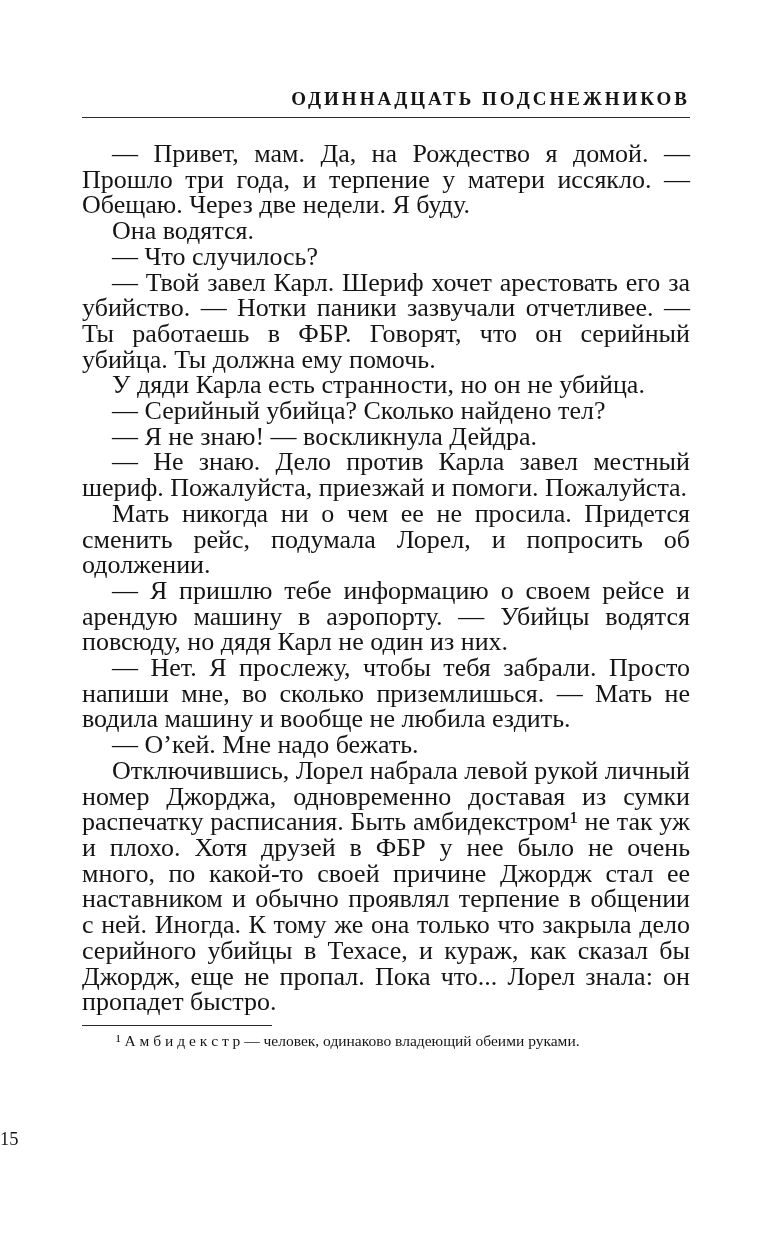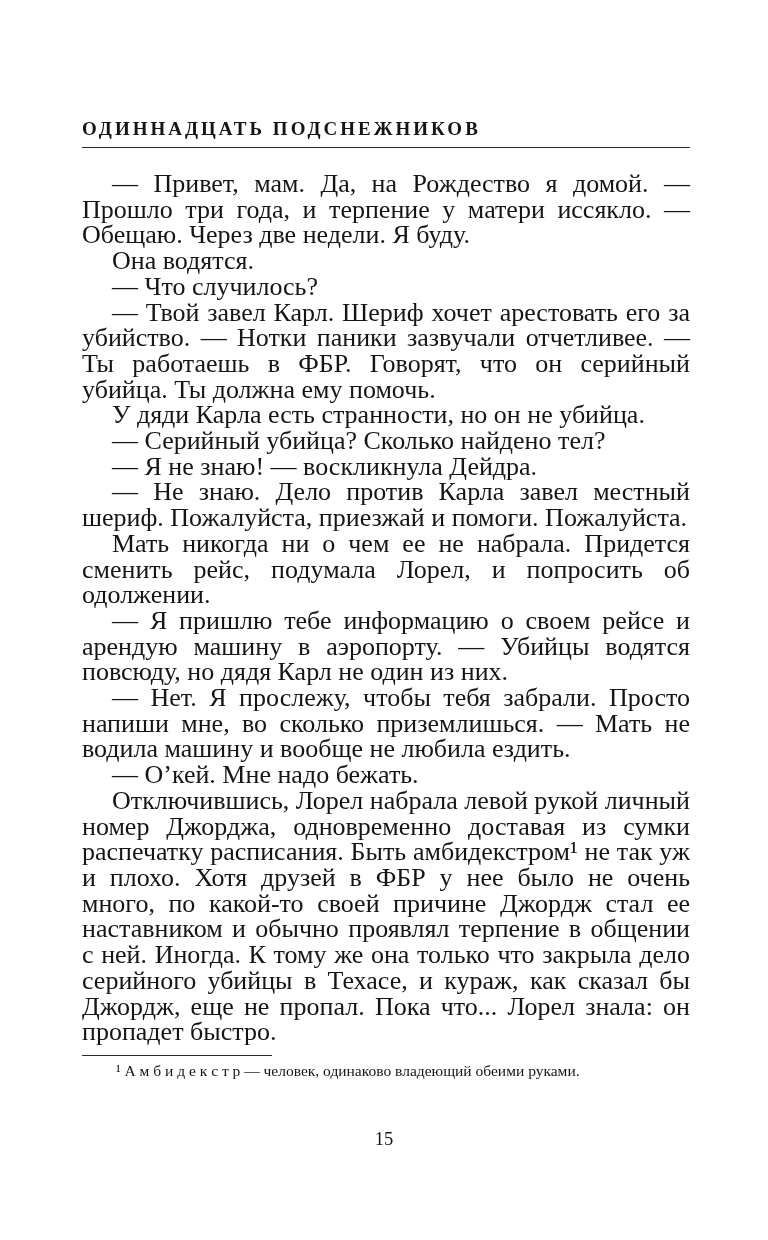--- a/index.html
+++ b/index.html
@@ -17,29 +17,28 @@
     overflow: hidden;
     box-sizing: border-box;
   }
   .content {
     position: absolute;
     left: 82px;
     right: 78px;
     top: 88px;
   }
   .running-head {
-    text-align: left;
+    text-align: right;
     font-size: 19px;
     font-weight: bold;
     letter-spacing: 3px;
     padding-bottom: 7px;
     border-bottom: 1.5px solid #2a2a2a;
     margin-bottom: 23px;
     white-space: nowrap;
-    margin-top: 30px;
   }
   .body-text p {
     margin: 0;
     font-size: 26px;
     line-height: 25.7px;
     text-align: justify;
     text-indent: 30px;
   }
   .footnote-block {
     margin-top: 10px;
@@ -55,21 +54,20 @@
     font-size: 15.5px;
     line-height: 20px;
     text-align: justify;
     text-indent: 30px;
   }
   .page-number {
     position: absolute;
     left: 0;
     right: 0;
     bottom: 90px;
-    text-align: center;
     font-size: 18.5px;
     color: #151515;
   }
 </style>
 </head>
 <body>
 
 <div class="page">
   <div class="content">
 
@@ -77,21 +75,21 @@
 
     <div class="body-text">
       <p>— Привет, мам. Да, на Рождество я домой. — Прошло три года, и терпение у матери иссякло. — Обещаю. Через две недели. Я буду.</p>
       <p>Она водятся.</p>
       <p>— Что случилось?</p>
       <p>— Твой завел Карл. Шериф хочет арестовать его за убийство. — Нотки паники зазвучали отчетливее. — Ты работаешь в ФБР. Говорят, что он серийный убийца. Ты должна ему помочь.</p>
       <p>У дяди Карла есть странности, но он не убийца.</p>
       <p>— Серийный убийца? Сколько найдено тел?</p>
       <p>— Я не знаю! — воскликнула Дейдра.</p>
       <p>— Не знаю. Дело против Карла завел местный шериф. Пожалуйста, приезжай и помоги. Пожалуйста.</p>
-      <p>Мать никогда ни о чем ее не набрала. Придется сменить рейс, подумала Лорел, и попросить об одолжении.</p>
+      <p>Мать никогда ни о чем ее не просила. Придется сменить рейс, подумала Лорел, и попросить об одолжении.</p>
       <p>— Я пришлю тебе информацию о своем рейсе и арендую машину в аэропорту. — Убийцы водятся повсюду, но дядя Карл не один из них.</p>
       <p>— Нет. Я прослежу, чтобы тебя забрали. Просто напиши мне, во сколько приземлишься. — Мать не водила машину и вообще не любила ездить.</p>
       <p>— О’кей. Мне надо бежать.</p>
       <p>Отключившись, Лорел набрала левой рукой личный номер Джорджа, одновременно доставая из сумки распечатку расписания. Быть амбидекстром¹ не так уж и плохо. Хотя друзей в ФБР у нее было не очень много, по какой-то своей причине Джордж стал ее наставником и обычно проявлял терпение в общении с ней. Иногда. К тому же она только что закрыла дело серийного убийцы в Техасе, и кураж, как сказал бы Джордж, еще не пропал. Пока что... Лорел знала: он пропадет быстро.</p>
     </div>
 
     <div class="footnote-block">
       <div class="footnote-rule"></div>
       <p class="footnote-text">¹ А м б и д е к с т р — человек, одинаково владеющий обеими руками.</p>
     </div>

